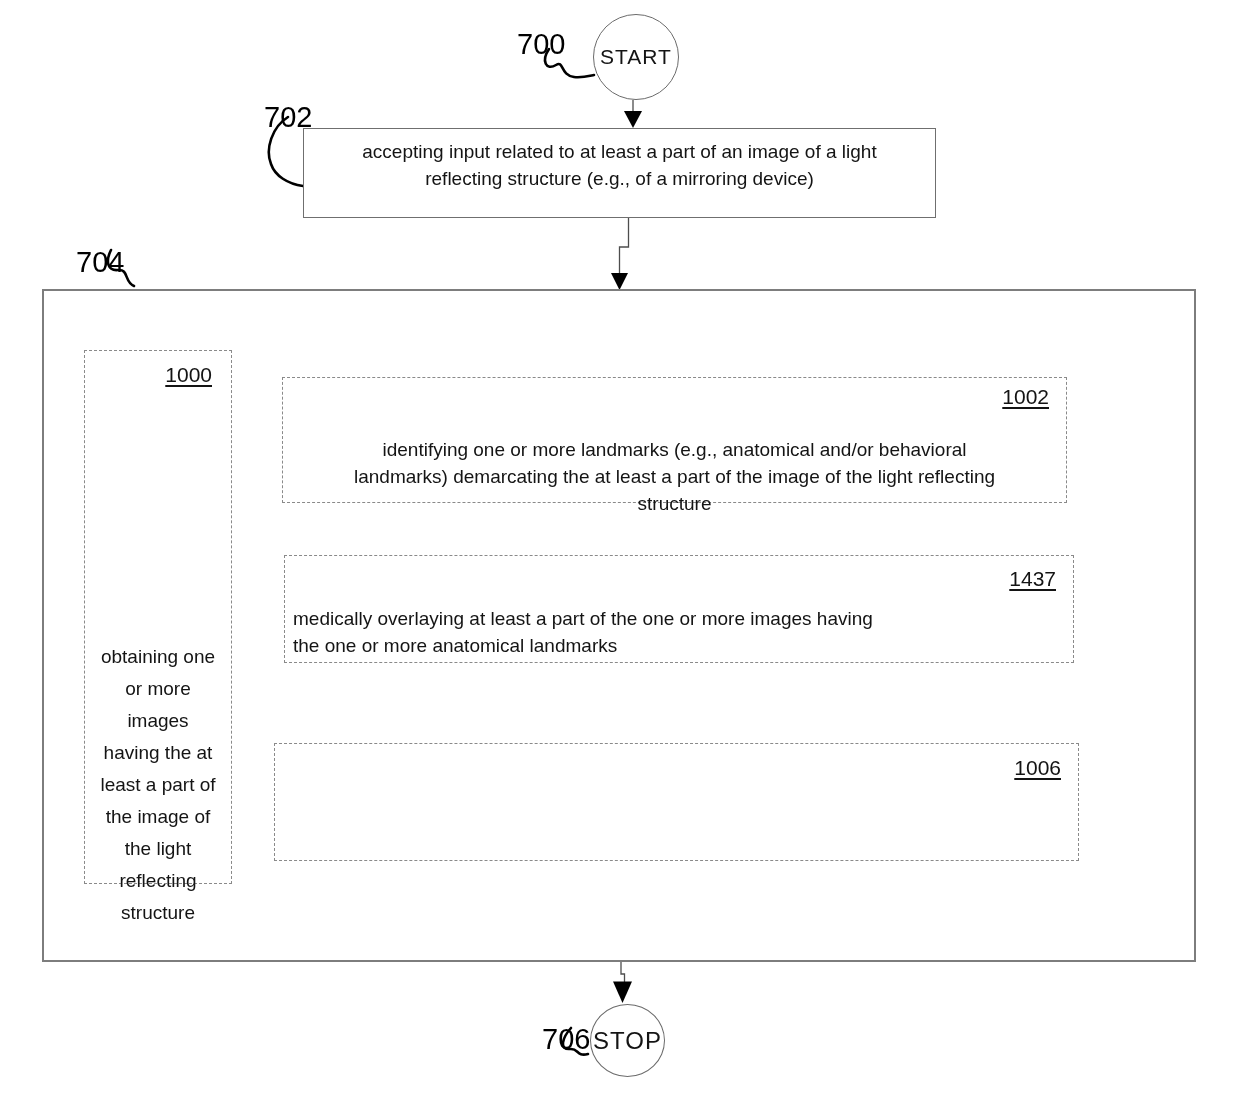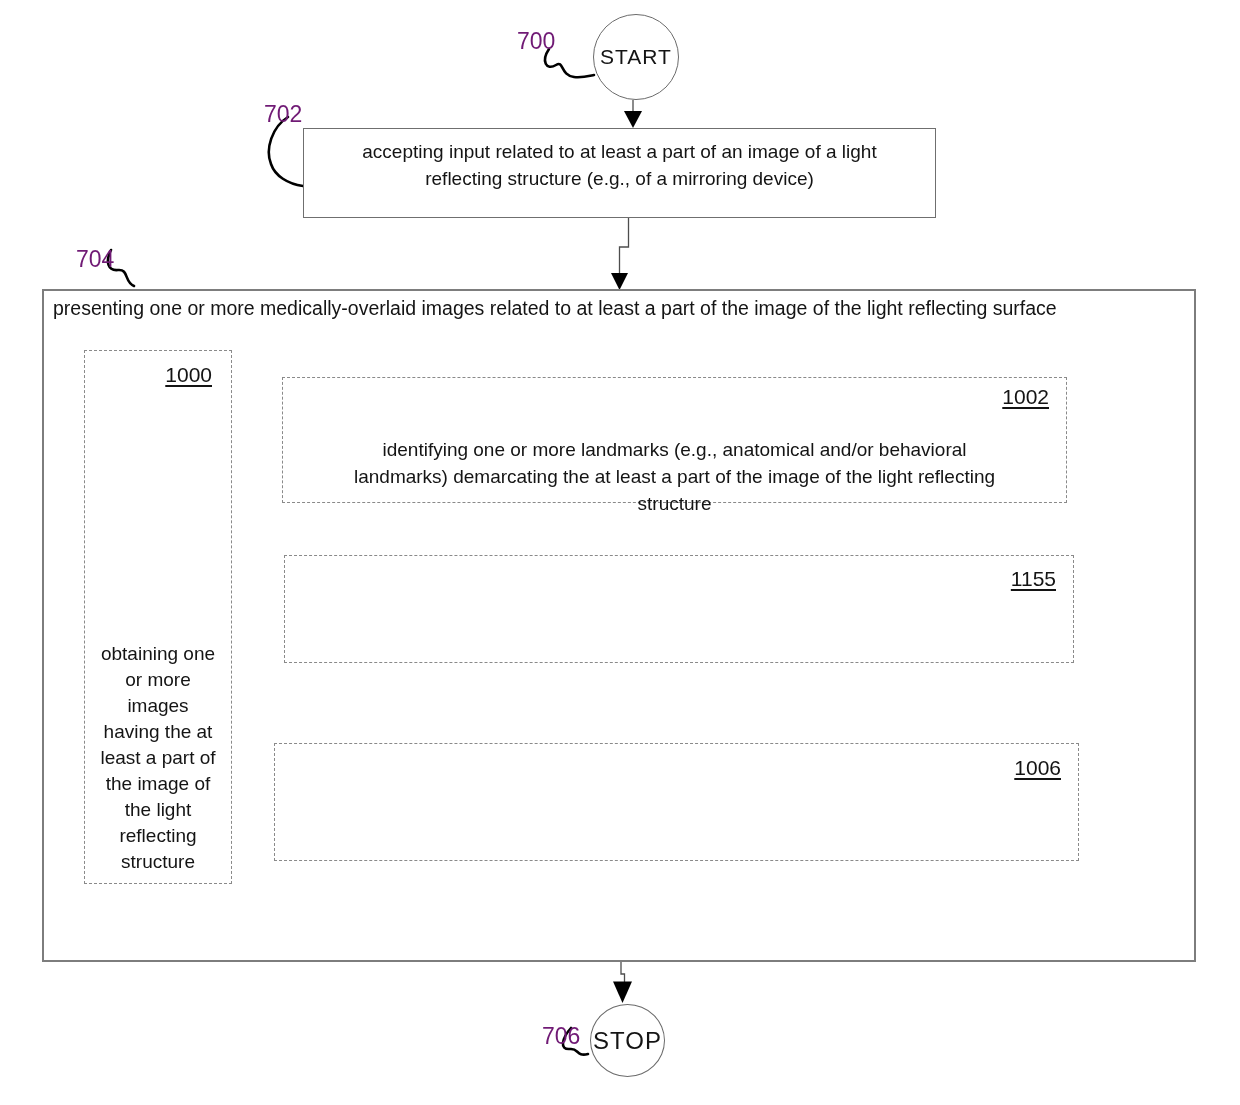--- a/index.html
+++ b/index.html
@@ -14,21 +14,21 @@
   .abs{position:absolute;}
   .node-circle{
     border:1px solid #6b6b6b;
     border-radius:50%;
     display:flex;align-items:center;justify-content:center;
     font-size:21px;letter-spacing:1px;color:#141414;
     background:#ffffff;
     box-sizing:border-box;
   }
   .ref-label{
-    font-size:23px;color:#701a75;white-space:nowrap;
+    font-size:29px;color:#000000;white-space:nowrap;
   }
   .solid-box{
     border:1px solid #6f6f6f;background:#ffffff;box-sizing:border-box;
   }
   .outer-box{
     border:2px solid #7d7d7d;background:#ffffff;box-sizing:border-box;
   }
   .dashed-box{
     border:1px dashed #8a8a8a;background:#ffffff;box-sizing:border-box;
   }
@@ -105,44 +105,45 @@
   <div class="abs solid-box" style="left:303px;top:128px;width:633px;height:90px;">
     <div class="step-text center abs" style="left:0;top:9px;width:100%;">accepting input related to at least a part of an image of a light
 reflecting structure (e.g., of a mirroring device)</div>
   </div>
 
   <div class="abs node-circle" style="left:593px;top:14px;width:86px;height:86px;">
     <span>START</span>
   </div>
 
   <div class="abs outer-box" style="left:42px;top:289px;width:1154px;height:673px;">
-    <div class="header-text abs" style="left:9px;top:5px;">presenting one or more medically-overlaid images related to at least a part of the image of the light reflecting surface</div>
 
     <div class="abs dashed-box" style="left:40px;top:59px;width:148px;height:534px;">
       <div class="inner-ref abs" style="right:19px;top:12px;">1000</div>
-      <div class="step-text center abs" style="left:0;top:290px;width:100%;line-height:26px;">obtaining one
+      <div class="step-text center abs" style="left:0;top:290px;width:100%;line-height:32px;">obtaining one
 or more
 images
 having the at
 least a part of
 the image of
 the light
 reflecting
 structure</div>
     </div>
 
     <div class="abs dashed-box" style="left:238px;top:86px;width:785px;height:126px;">
       <div class="inner-ref abs" style="right:17px;top:7px;">1002</div>
       <div class="step-text center abs" style="left:0;top:58px;width:100%;">identifying one or more landmarks (e.g., anatomical and/or behavioral
 landmarks) demarcating the at least a part of the image of the light reflecting
 structure</div>
     </div>
 
     <div class="abs dashed-box" style="left:240px;top:264px;width:790px;height:108px;">
-      <div class="inner-ref abs" style="right:17px;top:11px;">1155</div>
+      <div class="inner-ref abs" style="right:17px;top:11px;">1437</div>
+      <div class="step-text abs" style="left:8px;top:49px;width:740px;">medically overlaying at least a part of the one or more images having
+the one or more anatomical landmarks</div>
     </div>
 
     <div class="abs dashed-box" style="left:230px;top:452px;width:805px;height:118px;">
       <div class="inner-ref abs" style="right:17px;top:12px;">1006</div>
     </div>
   </div>
 
   <div class="abs node-circle" style="left:590px;top:1004px;width:75px;height:73px;font-size:24px;">
     <span>STOP</span>
   </div>

